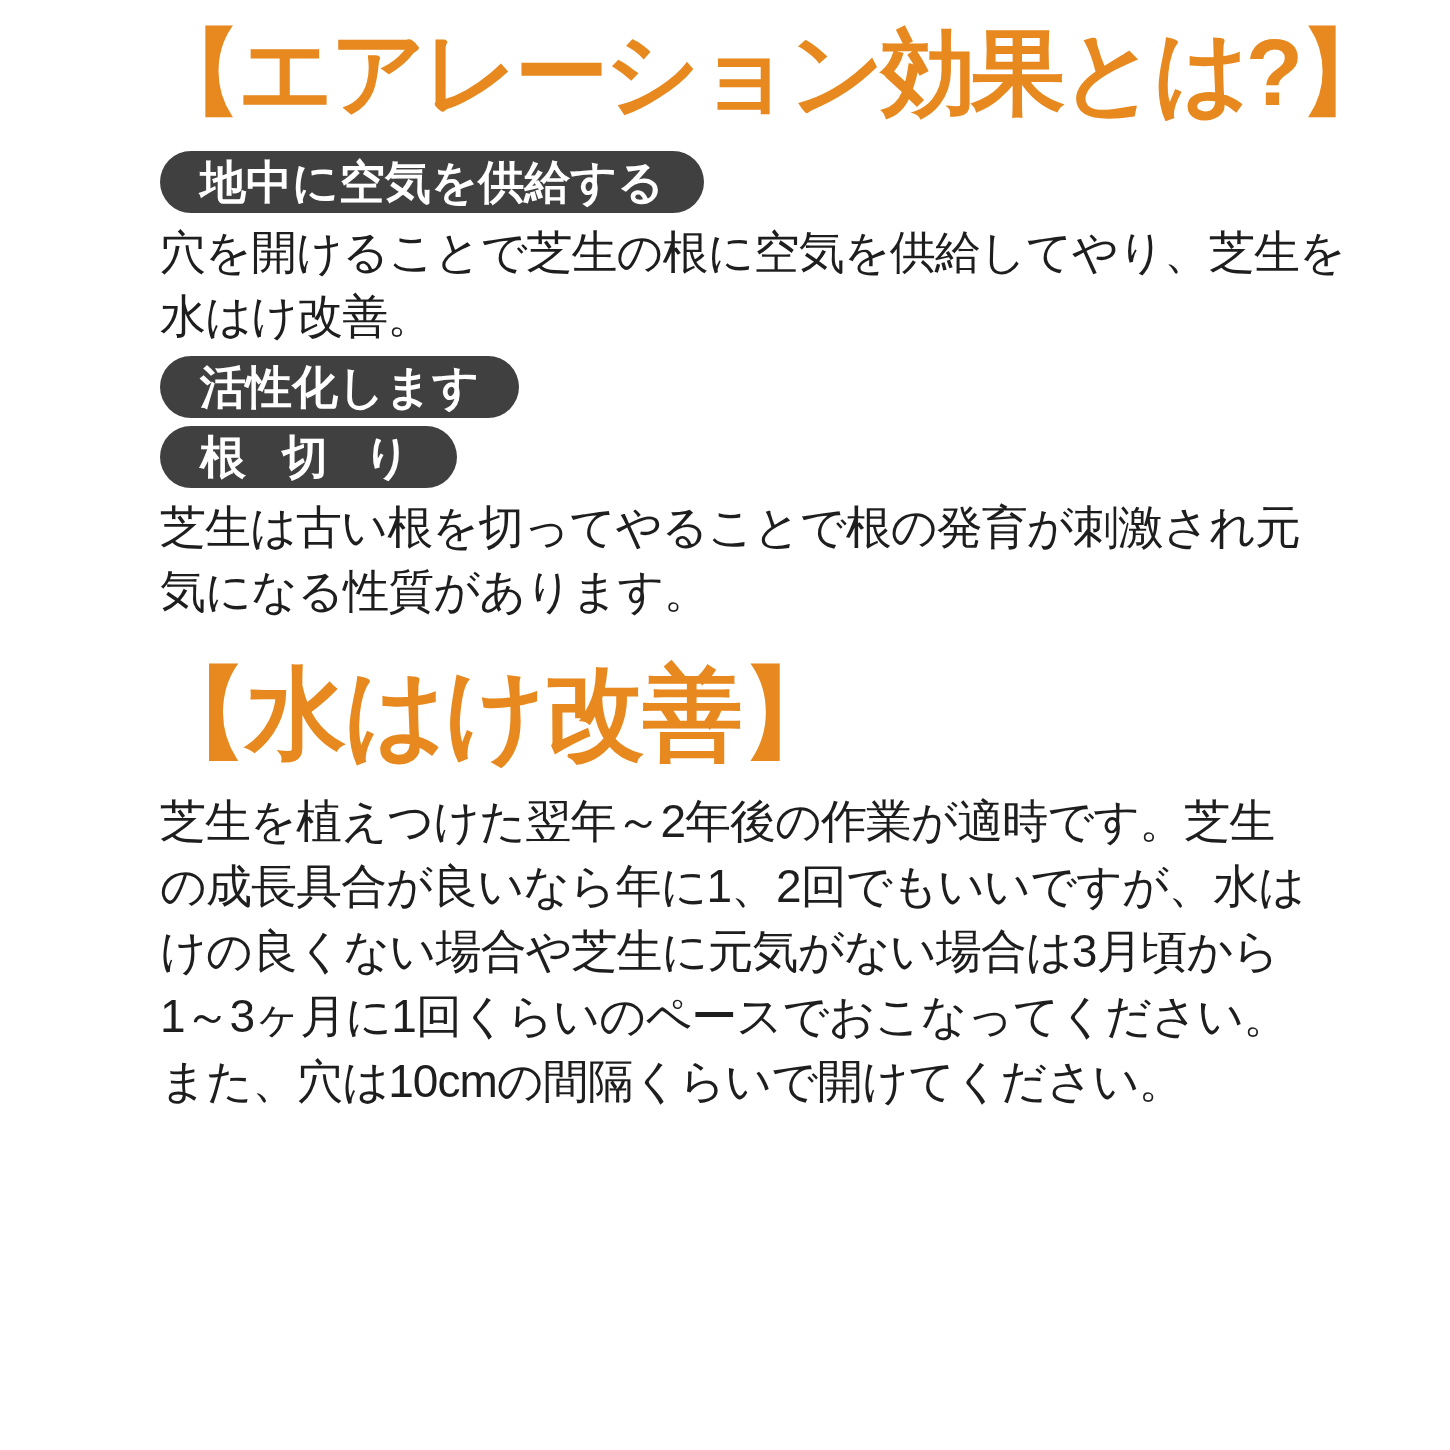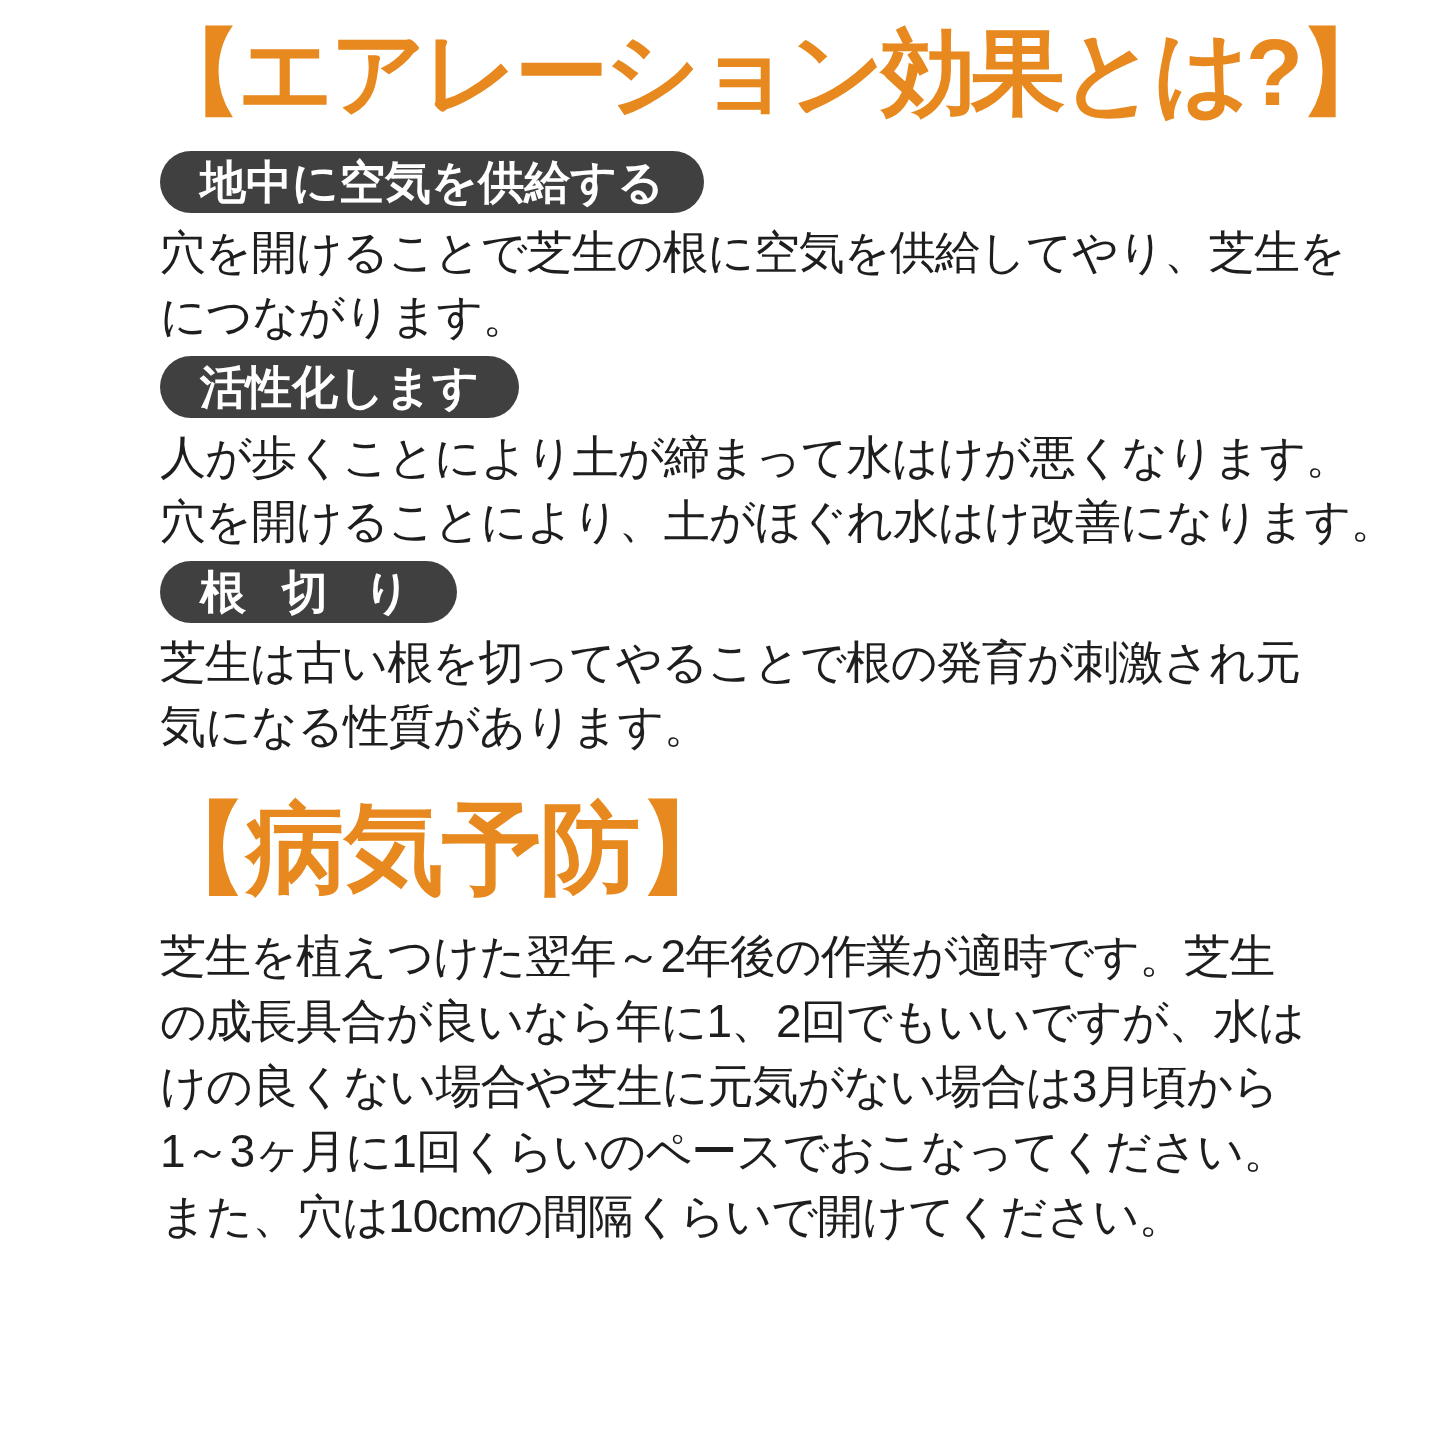--- a/index.html
+++ b/index.html
@@ -77,39 +77,37 @@
 </head>
 <body>
 
 <div class="page">
 
   <h1 class="section-title">【エアレーション効果とは?】</h1>
 
   <div class="item item--first">
     <div class="badge">地中に空気を供給する</div>
     <p class="body-text">穴を開けることで芝生の根に空気を供給してやり、芝生を
-につながります。</p>
+水はけ改善。</p>
   </div>
 
   <div class="item">
     <div class="badge">活性化します</div>
-    <p class="body-text">人が歩くことにより土が締まって水はけが悪くなります。
-穴を開けることにより、土がほぐれ水はけ改善になります。</p>
   </div>
 
   <div class="item">
     <div class="badge badge--space-wide">根切り</div>
     <p class="body-text">芝生は古い根を切ってやることで根の発育が刺激され元
 気になる性質があります。</p>
   </div>
 
   <div class="item">
   </div>
 
-  <h1 class="section-title section-title--work">【病気予防】</h1>
+  <h1 class="section-title section-title--work">【水はけ改善】</h1>
 
   <p class="body-text body-text--work">芝生を植えつけた翌年～2年後の作業が適時です。芝生
 の成長具合が良いなら年に1、2回でもいいですが、水は
 けの良くない場合や芝生に元気がない場合は3月頃から
 1～3ヶ月に1回くらいのペースでおこなってください。
 また、穴は10cmの間隔くらいで開けてください。</p>
 
 </div>
 
 </body></html>

